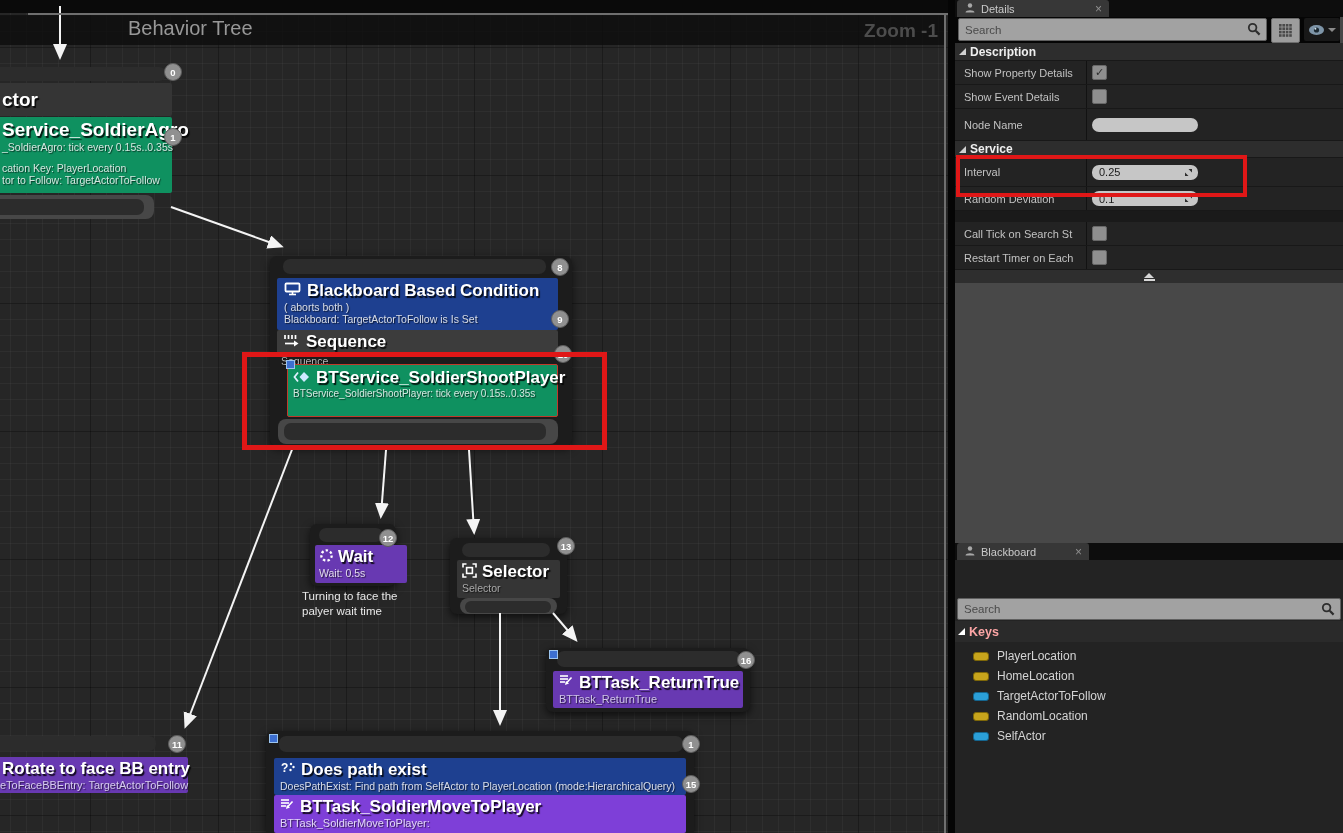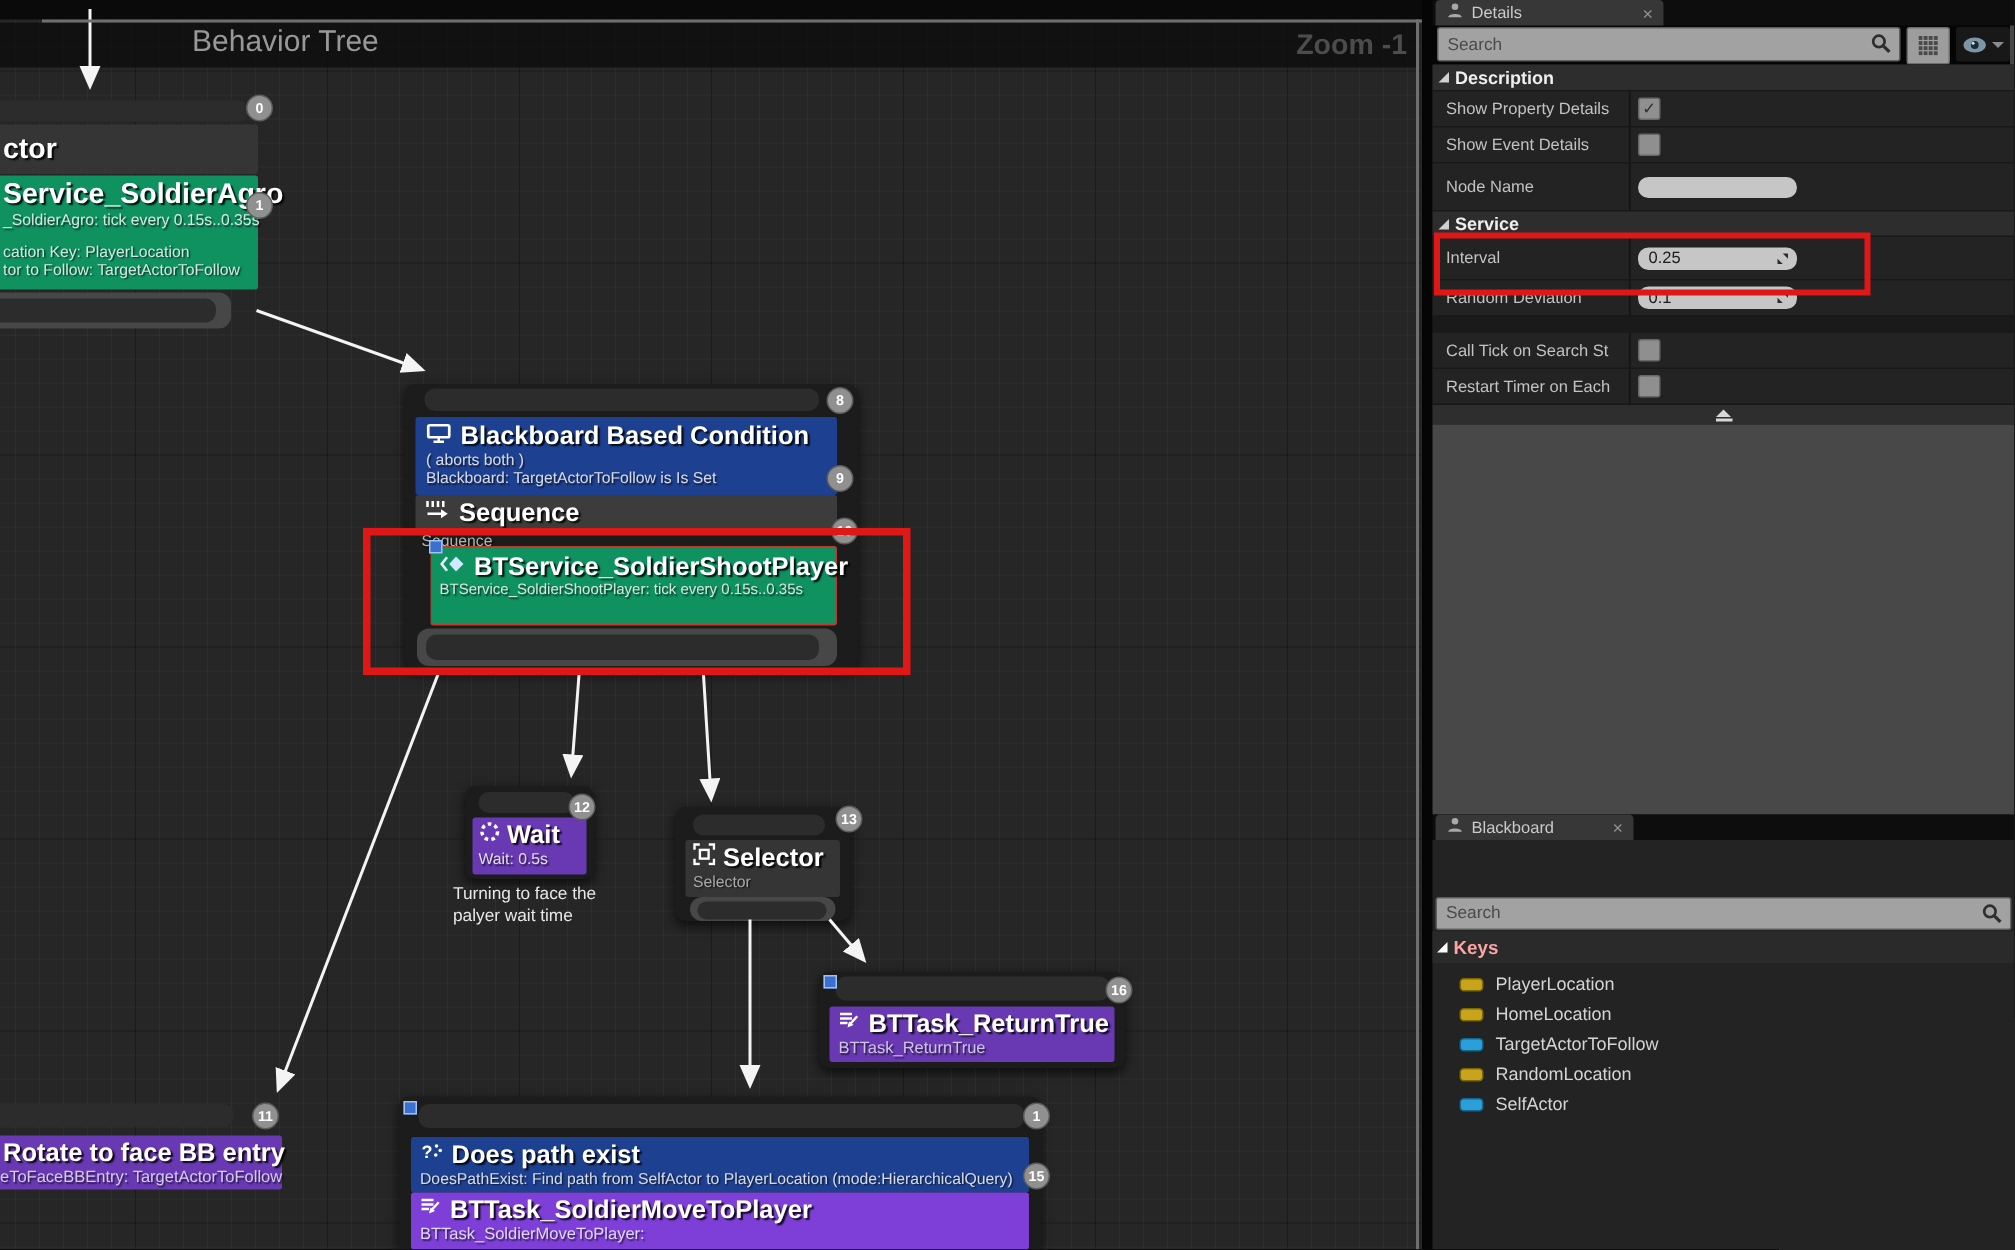--- a/index.html
+++ b/index.html
@@ -172,21 +172,21 @@
       <div class="nsub" style="font-size:10px;">BTService_SoldierShootPlayer: tick every 0.15s..0.35s</div>
     </div>
     <div class="botwrap" style="left:8px;top:163px;width:280px;height:25px;">
       <div class="inbar" style="left:6px;top:4px;width:262px;height:17px;"></div>
     </div>
   </div>
 
   <div class="node" style="left:310px;top:524px;width:86px;height:62px;">
     <div class="inbar" style="left:9px;top:4px;width:64px;height:14px;"></div>
     <div class="badge" style="left:69px;top:5px;">12</div>
-    <div class="sec sec-purple" style="left:5px;top:21px;width:76px;height:38px;padding:2px 2px 0 4px;box-sizing:border-box;">
+    <div class="sec sec-purple" style="left:5px;top:21px;width:92px;height:38px;padding:2px 2px 0 4px;box-sizing:border-box;">
       <div class="trow" style="gap:4px;">
         <span class="icon">
           <svg width="15" height="15" viewBox="0 0 15 15">
               <circle cx="7.5" cy="7.5" r="5.2" fill="none" stroke="#fff" stroke-width="2.3" stroke-dasharray="2.4 2.2"></circle>
             </svg>
         </span>
         <span class="ntitle">Wait</span>
       </div>
       <div class="nsub">Wait: 0.5s</div>
     </div>

